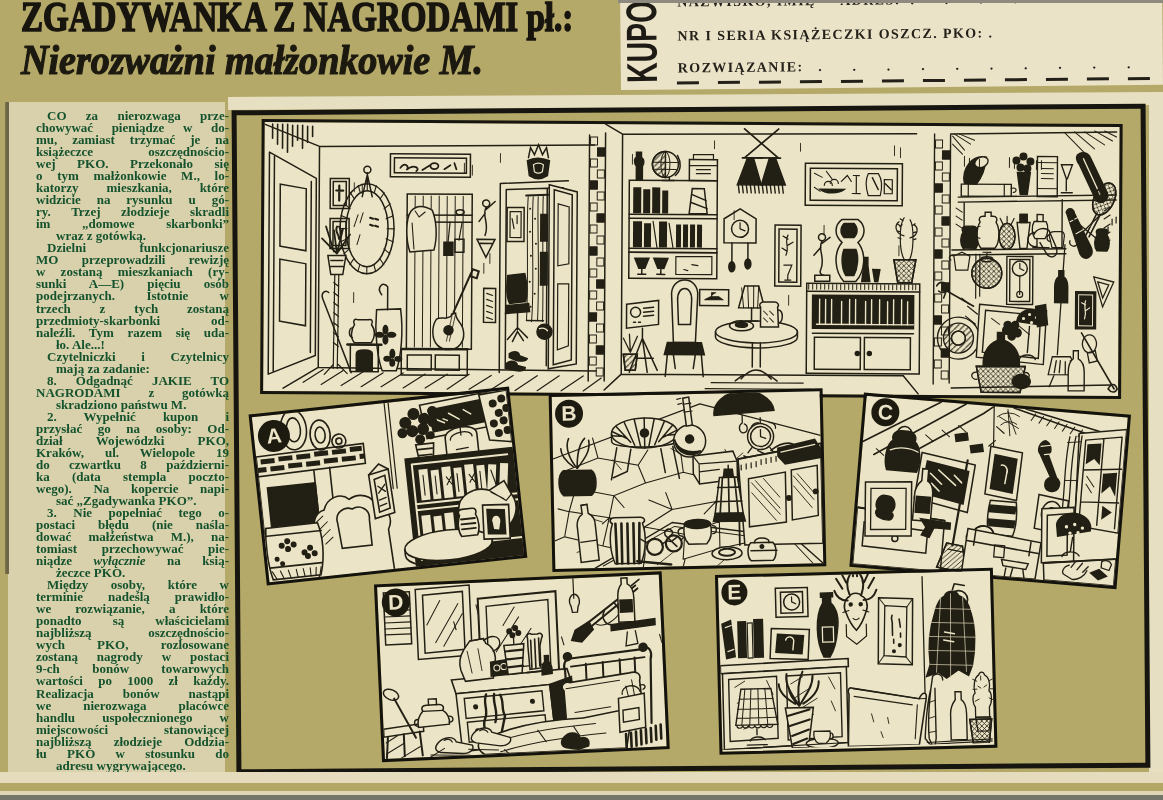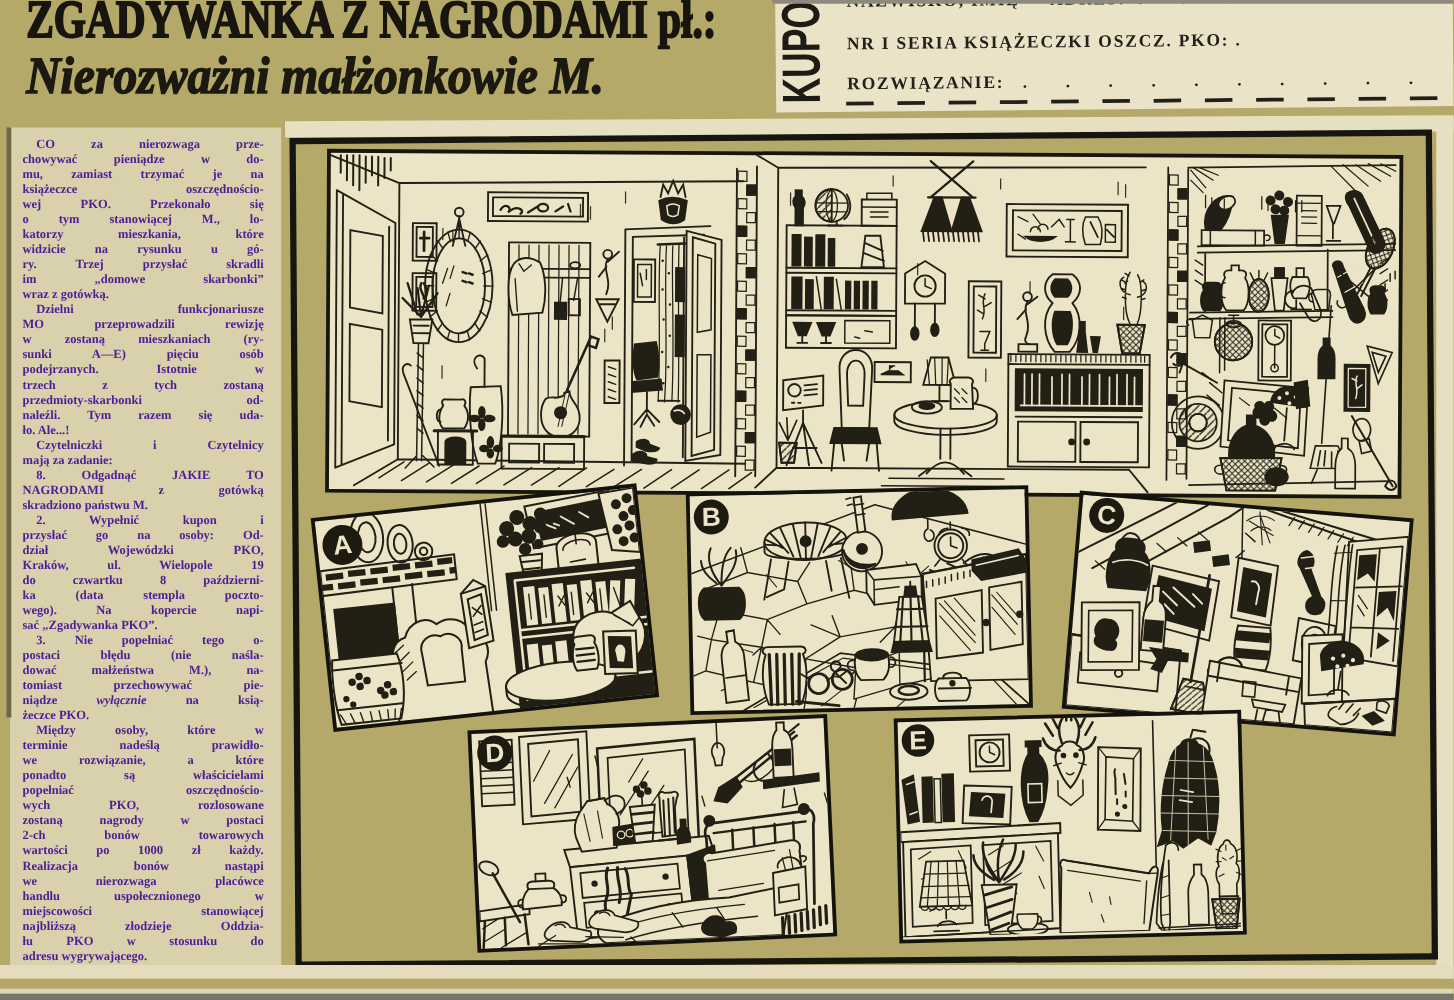--- a/index.html
+++ b/index.html
@@ -10,23 +10,23 @@
 #coupon{left:621px;top:-12px;width:542px;height:102px;background:#ebe3c8;transform:rotate(-0.55deg);transform-origin:left bottom;}
 #kupon{left:21px;top:95px;width:1px;height:1px;}
 #kupon span{position:absolute;left:0;top:0;font-family:"Liberation Sans",sans-serif;font-weight:bold;font-size:43px;letter-spacing:0px;color:#1d1b14;transform:rotate(-90deg) scaleX(0.66);transform-origin:0 0;display:block;line-height:0px;white-space:nowrap;}
 .cline{font-weight:bold;font-size:14px;color:#24211a;letter-spacing:1.4px;white-space:nowrap;}
 .dashrow{display:flex;gap:19px;}
 .dashrow i{display:block;width:22px;height:3.2px;background:#222018;}
 #topgrey{left:618px;top:0;width:545px;height:3px;background:#8f8a80;}
 
 #colbg{left:8px;top:102px;width:217px;height:680px;background:#d9d0ac;}
 #colshadow{left:5px;top:102px;width:4px;height:472px;background:linear-gradient(to right,#6e6747,#4d4730);opacity:0.8;}
-#coltext{left:18px;top:110px;width:193px;color:#4c1d95;font-weight:bold;font-size:10px;}
+#coltext{left:36px;top:110px;width:193px;color:#14532d;font-weight:bold;font-size:13px;}
 #coltext .l{height:12.04px;line-height:12.04px;text-align:justify;text-align-last:justify;white-space:nowrap;}
-#coltext .l.end{text-align-last:left;}
+#coltext .l.end{text-align-last:left;margin-left:20px;}
 #coltext .l.ind{padding-left:11px;}
 
 #framewrap{left:0;top:0;width:1163px;height:800px;transform:rotate(-0.42deg);transform-origin:690px 440px;}
 #topstrip{left:228px;top:97px;width:935px;height:13px;background:#e7dfc2;transform:rotate(-0.3deg);transform-origin:left top;}
 #rightstrip{left:1149px;top:95px;width:14px;height:690px;background:#e7dfc2;}
 #frame{left:234px;top:107px;width:904px;height:654px;border:5px solid #17150f;background:transparent;}
 #bigpanel{left:267px;top:119px;width:855px;height:269px;background:#ece4c6;outline:3px solid #17150f;transform:rotate(0.75deg);transform-origin:0 0;}
 .panel{background:#ece4c6;outline:3px solid #14120c;}
 #pA{left:252px;top:414px;width:256px;height:166px;transform:rotate(-5.7deg);transform-origin:left top;}
 #pB{left:552px;top:396px;width:268px;height:172px;transform:rotate(-0.8deg);transform-origin:left top;}
@@ -68,24 +68,24 @@
 </div>
 <div class="abs" id="topgrey"></div>
 <div class="abs" id="colbg"></div>
 <div class="abs" id="colshadow"></div>
 <div class="abs" id="coltext">
 <div class="l ind"><b>CO</b> za nierozwaga prze-</div>
 <div class="l">chowywać pieniądze w do-</div>
 <div class="l">mu, zamiast trzymać je na</div>
 <div class="l">książeczce oszczędnościo-</div>
 <div class="l">wej PKO. Przekonało się</div>
-<div class="l">o tym stanowiącej M., lo-</div>
+<div class="l">o tym małżonkowie M., lo-</div>
 <div class="l">katorzy mieszkania, które</div>
 <div class="l">widzicie na rysunku u gó-</div>
-<div class="l">ry. Trzej przysłać skradli</div>
+<div class="l">ry. Trzej złodzieje skradli</div>
 <div class="l">im „domowe skarbonki”</div>
 <div class="l end">wraz z gotówką.</div>
 <div class="l ind">Dzielni funkcjonariusze</div>
 <div class="l">MO przeprowadzili rewizję</div>
 <div class="l">w zostaną mieszkaniach (ry-</div>
 <div class="l">sunki A—E) pięciu osób</div>
 <div class="l">podejrzanych. Istotnie w</div>
 <div class="l">trzech z tych zostaną</div>
 <div class="l">przedmioty-skarbonki od-</div>
 <div class="l">naleźli. Tym razem się uda-</div>
@@ -106,24 +106,24 @@
 <div class="l ind">3. Nie popełniać tego o-</div>
 <div class="l">postaci błędu (nie naśla-</div>
 <div class="l">dować małżeństwa M.), na-</div>
 <div class="l">tomiast przechowywać pie-</div>
 <div class="l">niądze <i>wyłącznie</i> na ksią-</div>
 <div class="l end">żeczce PKO.</div>
 <div class="l ind">Między osoby, które w</div>
 <div class="l">terminie nadeślą prawidło-</div>
 <div class="l">we rozwiązanie, a które</div>
 <div class="l">ponadto są właścicielami</div>
-<div class="l">popełniać oszczędnościo-</div>
+<div class="l">najbliższą oszczędnościo-</div>
 <div class="l">wych PKO, rozlosowane</div>
 <div class="l">zostaną nagrody w postaci</div>
-<div class="l">2-ch bonów towarowych</div>
+<div class="l">9-ch bonów towarowych</div>
 <div class="l">wartości po 1000 zł każdy.</div>
 <div class="l">Realizacja bonów nastąpi</div>
 <div class="l">we nierozwaga placówce</div>
 <div class="l">handlu uspołecznionego w</div>
 <div class="l">miejscowości stanowiącej</div>
 <div class="l">najbliższą złodzieje Oddzia-</div>
 <div class="l">łu PKO w stosunku do</div>
 <div class="l end">adresu wygrywającego.</div>
 </div>
 <div class="abs" id="framewrap">

